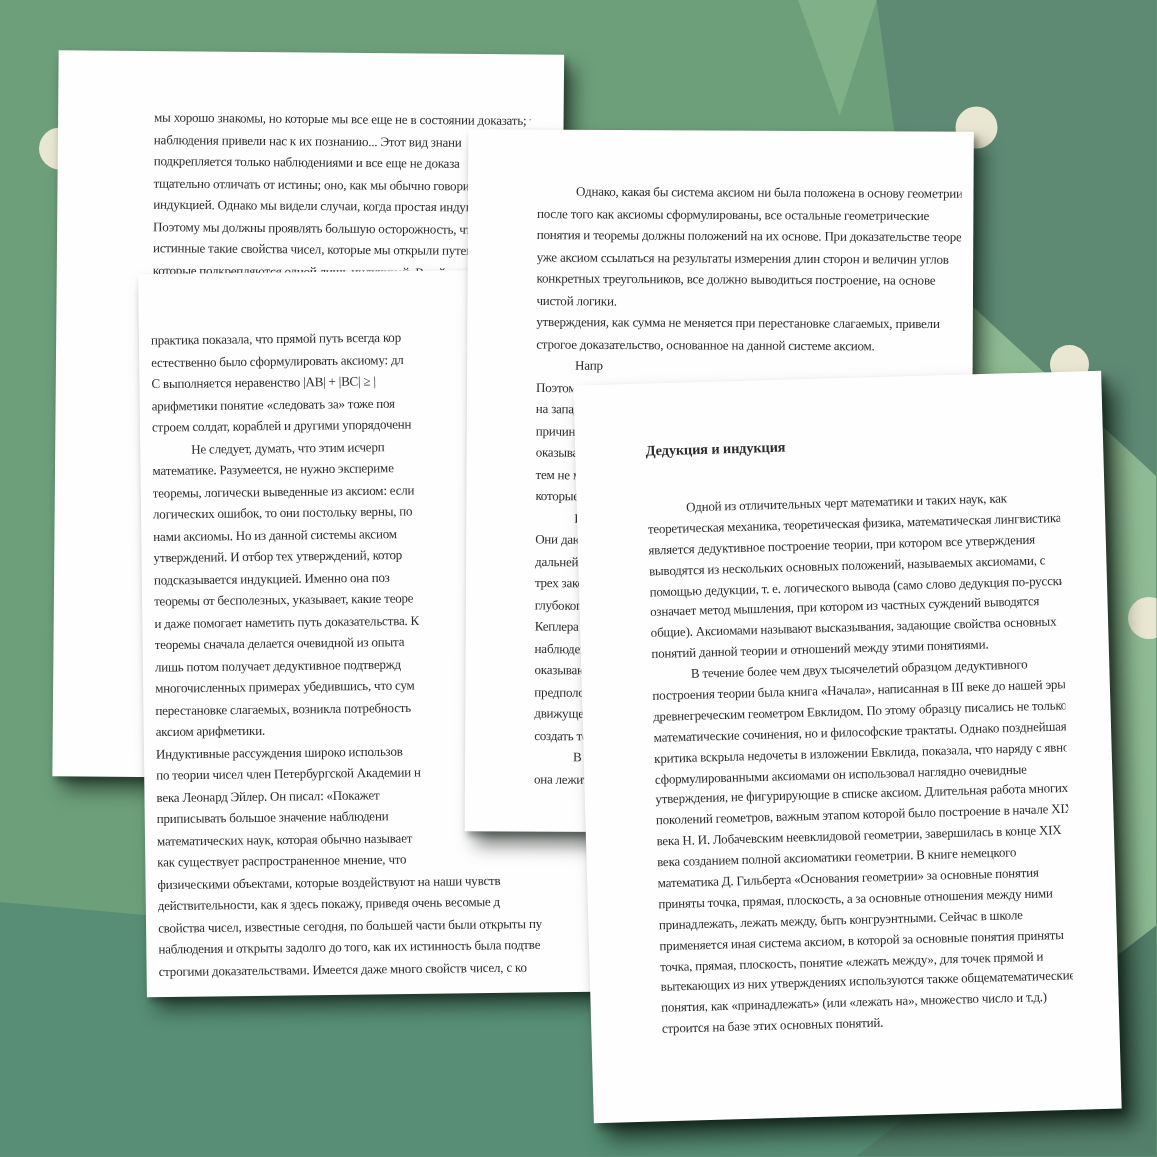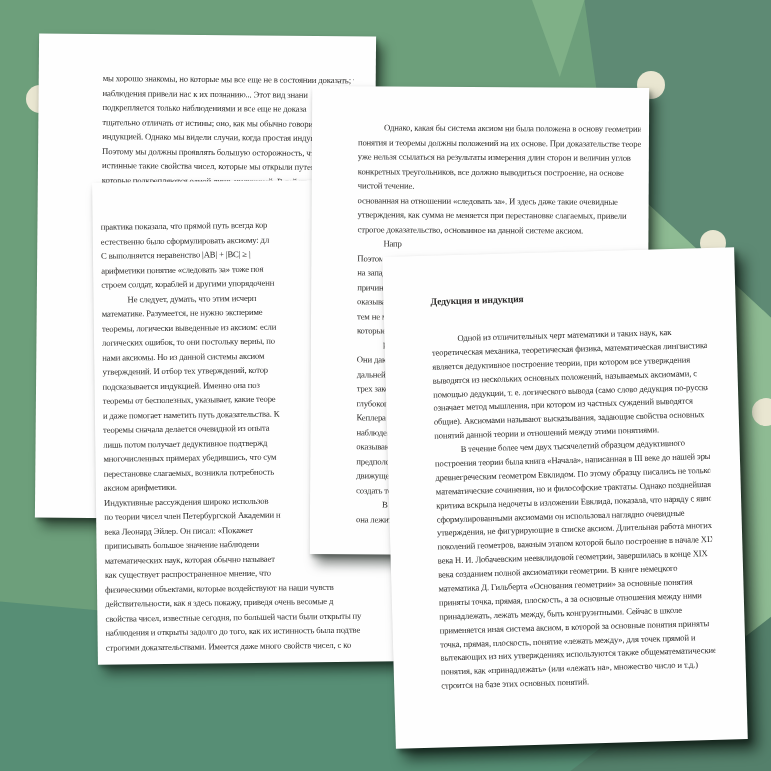--- a/index.html
+++ b/index.html
@@ -108,25 +108,25 @@
       <div class="line">действительности, как я здесь покажу, приведя очень весомые д</div>
       <div class="line">свойства чисел, известные сегодня, по большей части были открыты пу</div>
       <div class="line">наблюдения и открыты задолго до того, как их истинность была подтве</div>
       <div class="line">строгими доказательствами. Имеется даже много свойств чисел, с ко</div>
     </div>
 </div>
 
 <div class="page page-3">
   <div class="page-text">
       <div class="line indent">Однако, какая бы система аксиом ни была положена в основу геометрии,</div>
+      <div class="line">после того как аксиомы сформулированы, все остальные геометрические</div>
       <div class="line">понятия и теоремы должны положений на их основе. При доказательстве теорем</div>
-      <div class="line">уже нельзя ссылаться на результаты измерения длин сторон и величин углов</div>
+      <div class="line">уже аксиом ссылаться на результаты измерения длин сторон и величин углов</div>
       <div class="line">конкретных треугольников, все должно выводиться построение, на основе</div>
-      <div class="line">чистой течение.</div>
-      <div class="line">основанная на отношении «следовать за». И здесь даже такие очевидные</div>
+      <div class="line">чистой логики.</div>
       <div class="line">утверждения, как сумма не меняется при перестановке слагаемых, привели</div>
       <div class="line">строгое доказательство, основанное на данной системе аксиом.</div>
       <div class="line indent">Напр</div>
       <div class="line">Поэтому м</div>
       <div class="line">на западе. З</div>
       <div class="line">причине д</div>
       <div class="line">оказываетс</div>
       <div class="line">тем не мен</div>
       <div class="line">которые м</div>
       <div class="line indent">Роль</div>

